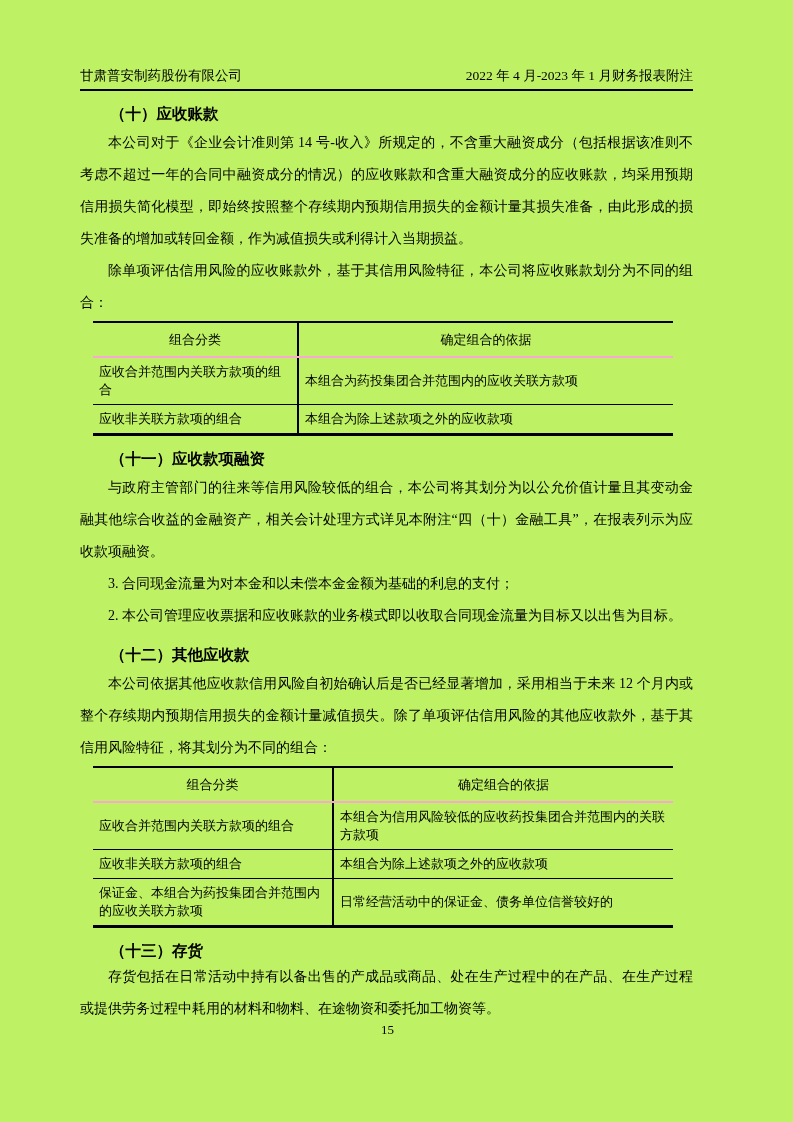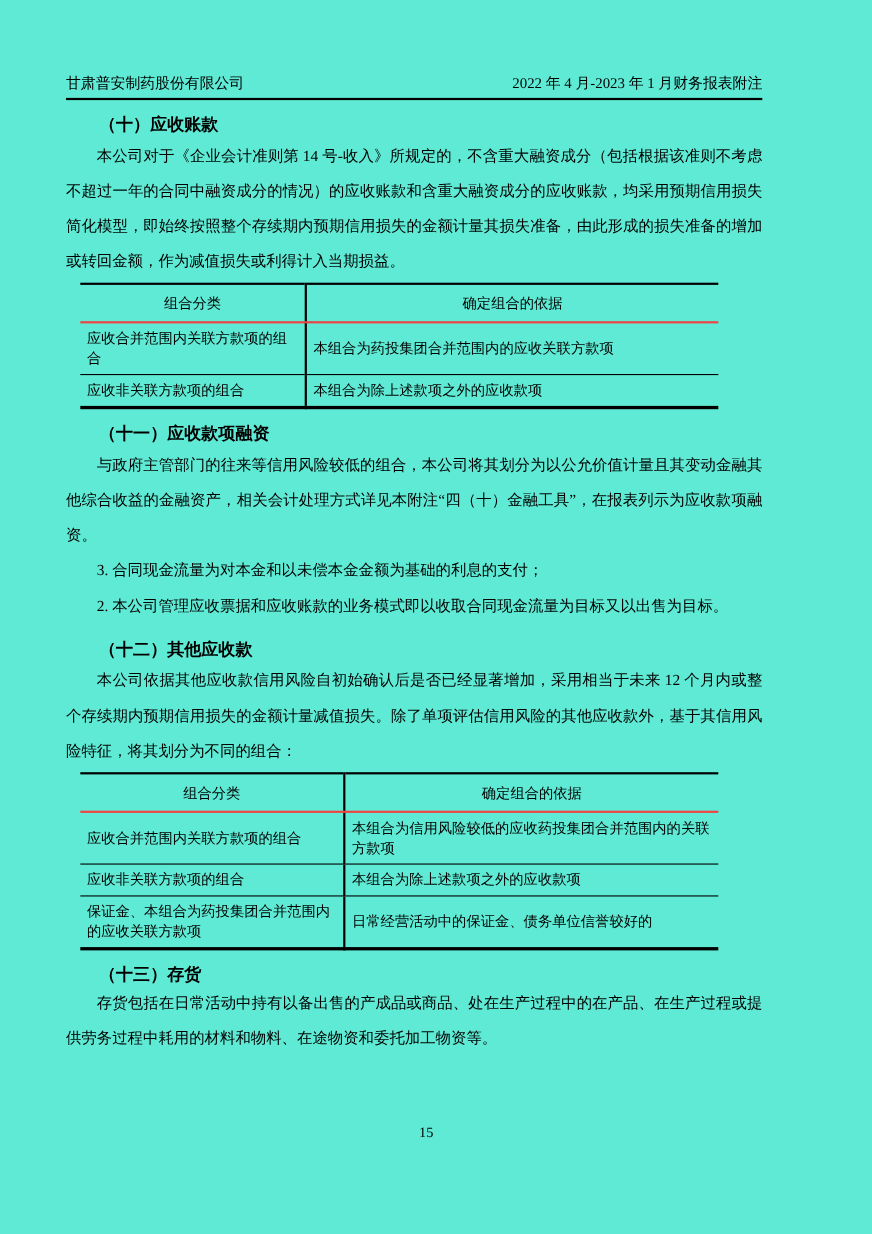--- a/index.html
+++ b/index.html
@@ -2,24 +2,24 @@
 <html><head>
 <meta charset="utf-8">
 <style>
   * { box-sizing: border-box; }
   html, body { margin: 0; padding: 0; background: #e8e8e8; }
   .page {
     position: relative;
     width: 793px;
     height: 1122px;
     margin: 0 auto;
-    background: #5eead4;
+    background: #bef264;
     font-family: "Liberation Serif", "DejaVu Serif", serif;
     color: #000;
-    padding: 68px 100px 0 60px;
+    padding: 68px 100px 0 80px;
     overflow: hidden;
   }
   
   .running-header {
     display: flex;
     justify-content: space-between;
     align-items: flex-end;
     font-size: 13.5px;
     line-height: 16px;
     padding-bottom: 5px;
@@ -48,21 +48,21 @@
     margin: 2px 0 0 13px;
     border-collapse: collapse;
     border-top: 2px solid #000;
     border-bottom: 3px solid #000;
     font-size: 13px;
     table-layout: fixed;
   }
   .grouping-table th {
     font-weight: normal;
     padding: 7px 4px;
-    border-bottom: 2px solid #ef4444;
+    border-bottom: 2px solid #f9a8d4;
     line-height: 19px;
   }
   .grouping-table td {
     text-align: left;
     padding: 5px 6px;
     border-bottom: 1px solid #000;
     line-height: 18px;
   }
   .grouping-table tr:last-child td { border-bottom: none; }
   .grouping-table th:first-child,
@@ -83,20 +83,21 @@
 
 <div class="page">
 
   <div class="running-header">
     <span>甘肃普安制药股份有限公司</span>
     <span>2022 年 4 月-2023 年 1 月财务报表附注</span>
   </div>
 
   <div class="sec-heading">（十）应收账款</div>
   <p class="para">本公司对于《企业会计准则第 14 号-收入》所规定的，不含重大融资成分（包括根据该准则不考虑不超过一年的合同中融资成分的情况）的应收账款和含重大融资成分的应收账款，均采用预期信用损失简化模型，即始终按照整个存续期内预期信用损失的金额计量其损失准备，由此形成的损失准备的增加或转回金额，作为减值损失或利得计入当期损益。</p>
+  <p class="para no-space">除单项评估信用风险的应收账款外，基于其信用风险特征，本公司将应收账款划分为不同的组合：</p>
 
   <table class="grouping-table t1">
     <colgroup>
         <col class="c1">
         <col class="c2">
       </colgroup>
     <tbody>
         <tr>
       <th>组合分类</th>
       <th>确定组合的依据</th>

